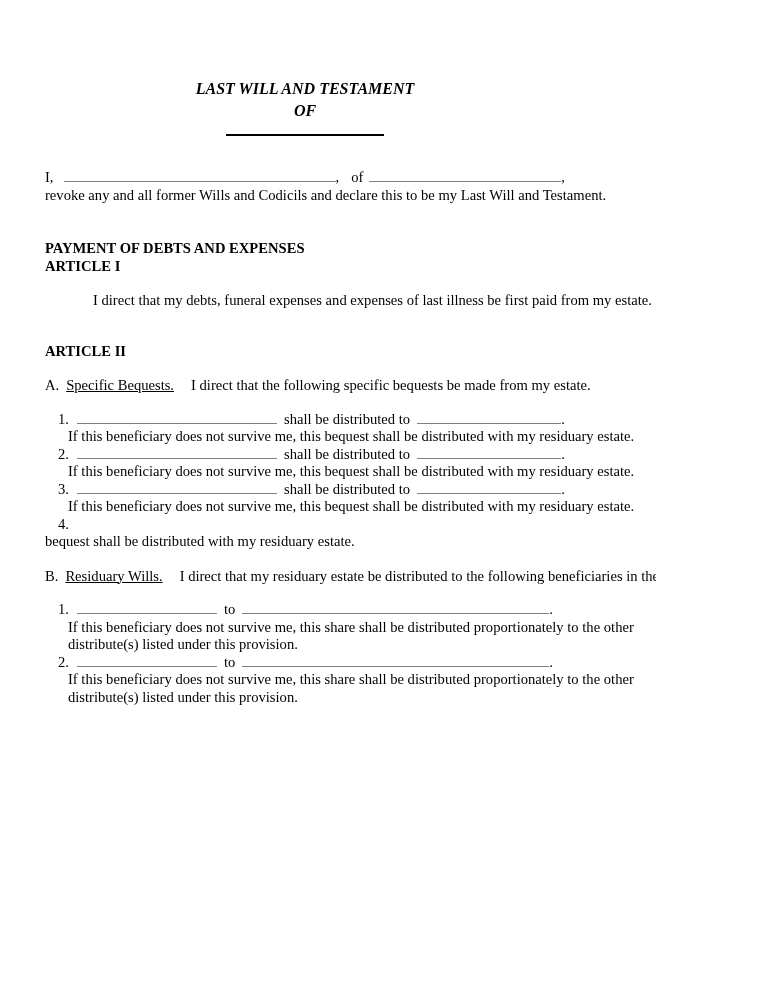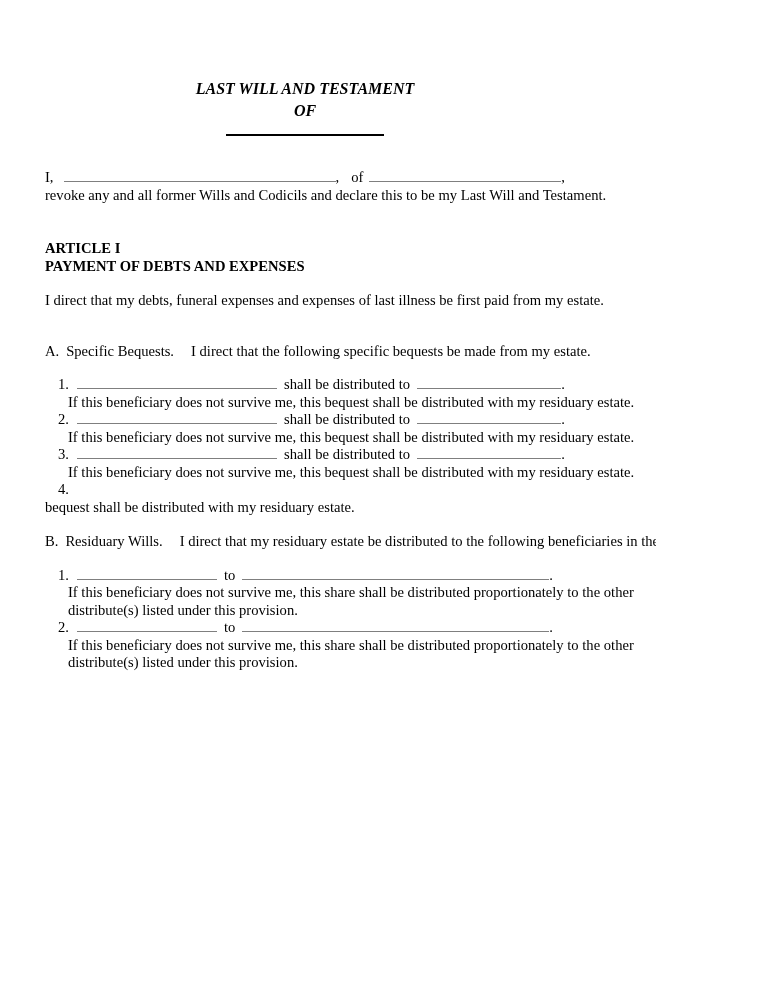--- a/index.html
+++ b/index.html
@@ -32,31 +32,31 @@
   }
   .fillrow { display: flex; align-items: baseline; }
   .fillrow span { white-space: pre; }
   .blank {
     display: inline-block;
     height: 0;
     border-bottom: 1px solid #7f7f7f;
   }
   .blank.fill { flex: 1 1 auto; }
   .bold { font-weight: bold; }
-  .underlined { }
+  .underlined { text-decoration: underline; }
   .nowrap { white-space: nowrap; }
   .num { flex: 0 0 19px; margin-left: 13px; }
   .indent { padding-left: 23px; }
   .opening { margin-top: 33px; }
   .op-pronoun { margin-right: 10px; }
   .op-blank1 { width: 272px; }
   .op-of { margin-left: 12px; margin-right: 6px; }
   .h-article { margin-top: 36px; }
   .h-article2 { margin-top: 33px; }
-  .para { margin-top: 17px; }
+  .para { margin-top: 17px; margin-left: 48px; }
   .sec-head { margin-top: 17px; }
   .sec-title { margin-left: 7px; }
   .sec-intro { margin-left: 17px; }
   .items { margin-top: 16px; }
   .a-blank1 { width: 200px; }
   .mid { margin: 0 7px; text-align: right; }
   .b-row1 { margin-right: 12px; }
   .b-blank1 { width: 140px; }
   .i4-blank { width: 306px; }
 </style>
@@ -77,26 +77,27 @@
       <span class="blank op-blank1"></span>
       <span>,</span>
       <span class="op-of">of</span>
       <span class="blank fill"></span>
       <span>,</span>
     </div>
     <div class="nowrap">revoke any and all former Wills and Codicils and declare this to be my Last Will and Testament.</div>
   </div>
 
   <div class="bold h-article">
+    <div>PAYMENT OF DEBTS AND EXPENSES</div>
     <div>ARTICLE I</div>
-    <div>PAYMENT OF DEBTS AND EXPENSES</div>
   </div>
   <div class="para nowrap">I direct that my debts, funeral expenses and expenses of last illness be first paid from my estate.</div>
 
   <div class="bold h-article2">
+    <div>ARTICLE II</div>
   </div>
 
   <div class="fillrow sec-head">
     <span>A.</span>
     <span class="underlined sec-title">Specific Bequests.</span>
     <span class="sec-intro">I direct that the following specific bequests be made from my estate.</span>
   </div>
 
   <div class="items">
 

